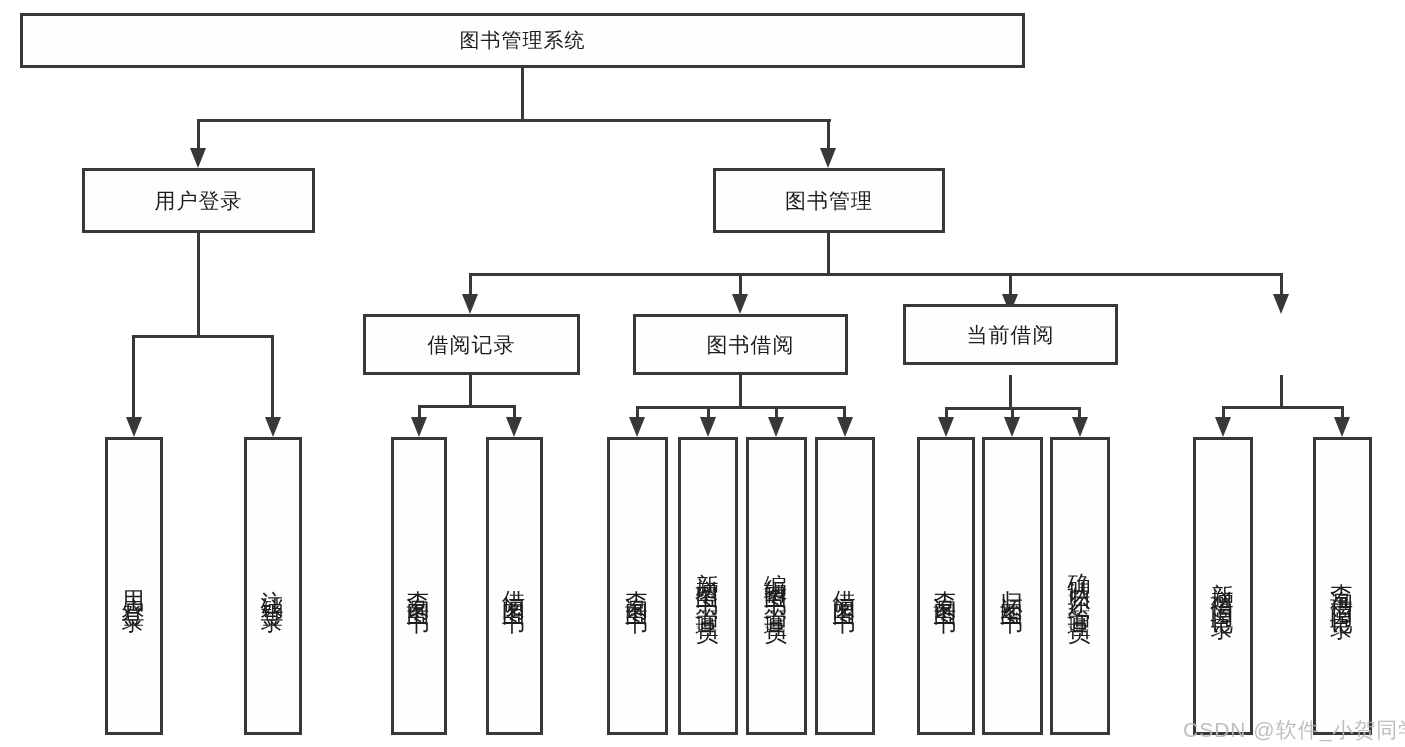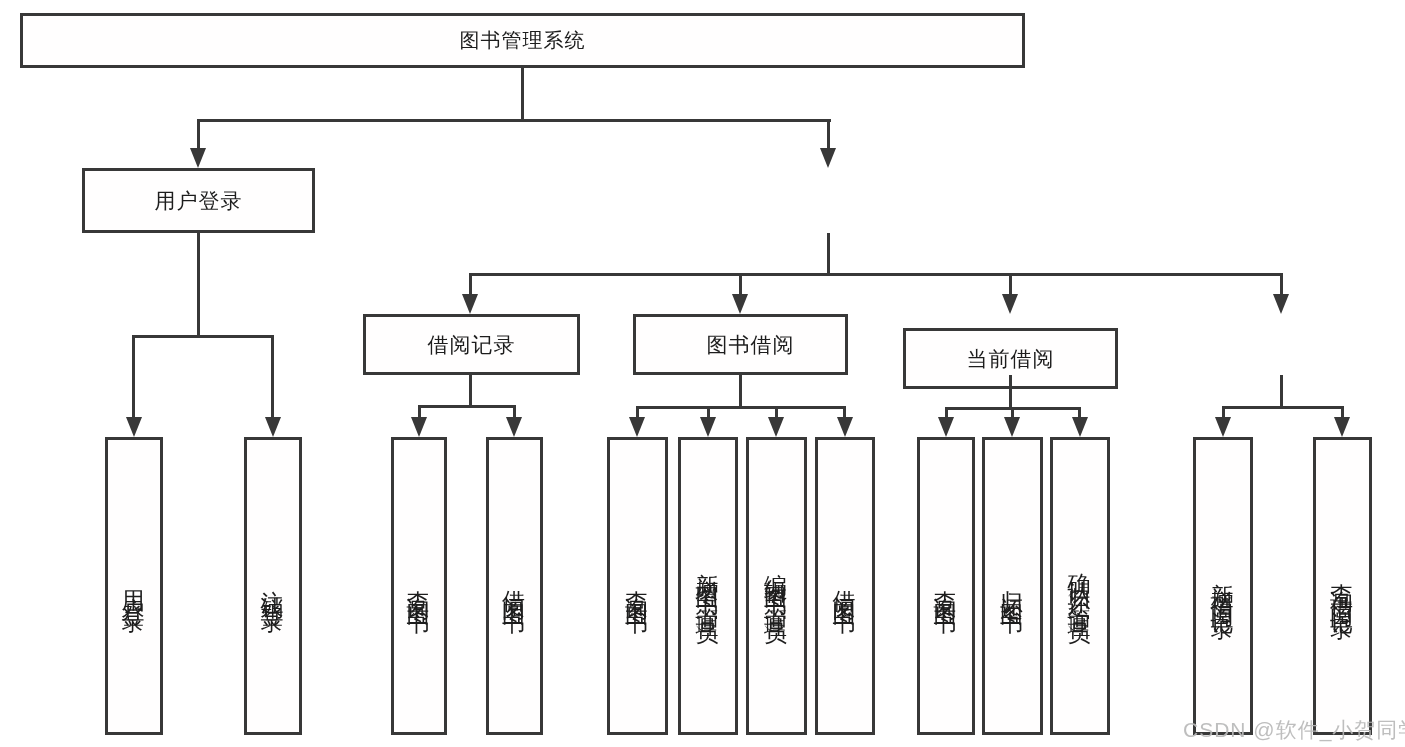--- a/index.html
+++ b/index.html
@@ -43,20 +43,21 @@
   <div class="box-h" style="left:20px; top:13px; width:1005px; height:55px; font-size:20px;">图书管理系统</div>
 
   <div class="vline" style="left:521px; top:68px; height:51px;"></div>
   <div class="hline" style="left:197px; top:119px; width:634px;"></div>
   <div class="vline" style="left:197px; top:119px; height:31px;"></div>
   <div class="arrow" style="left:190px; top:148px;"></div>
   <div class="vline" style="left:827px; top:119px; height:31px;"></div>
   <div class="arrow" style="left:820px; top:148px;"></div>
 
   <div class="box-h" style="left:82px; top:168px; width:233px; height:65px;">用户登录</div>
+  <div class="box-h" style="left:713px; top:168px; width:232px; height:65px;">图书管理</div>
 
   <div class="vline" style="left:197px; top:233px; height:104px;"></div>
   <div class="hline" style="left:132px; top:335px; width:142px;"></div>
   <div class="vline" style="left:132px; top:335px; height:84px;"></div>
   <div class="arrow" style="left:126px; top:417px;"></div>
   <div class="vline" style="left:271px; top:335px; height:84px;"></div>
   <div class="arrow" style="left:265px; top:417px;"></div>
 
   <div class="vline" style="left:827px; top:233px; height:42px;"></div>
   <div class="hline" style="left:469px; top:273px; width:814px;"></div>
@@ -64,21 +65,21 @@
   <div class="arrow" style="left:462px; top:294px;"></div>
   <div class="vline" style="left:739px; top:273px; height:23px;"></div>
   <div class="arrow" style="left:732px; top:294px;"></div>
   <div class="vline" style="left:1009px; top:273px; height:23px;"></div>
   <div class="arrow" style="left:1002px; top:294px;"></div>
   <div class="vline" style="left:1280px; top:273px; height:23px;"></div>
   <div class="arrow" style="left:1273px; top:294px;"></div>
 
   <div class="box-h" style="left:363px; top:314px; width:217px; height:61px;">借阅记录</div>
   <div class="box-h" style="left:633px; top:314px; width:215px; height:61px;padding-left:20px;">图书借阅</div>
-  <div class="box-h" style="left:903px; top:328px; width:215px; height:61px;">当前借阅</div>
+  <div class="box-h" style="left:903px; top:304px; width:215px; height:61px;">当前借阅</div>
 
   <div class="vline" style="left:469px; top:375px; height:32px;"></div>
   <div class="hline" style="left:418px; top:405px; width:98px;"></div>
   <div class="vline" style="left:418px; top:405px; height:14px;"></div>
   <div class="arrow" style="left:411px; top:417px;"></div>
   <div class="vline" style="left:513px; top:405px; height:14px;"></div>
   <div class="arrow" style="left:506px; top:417px;"></div>
 
   <div class="vline" style="left:739px; top:375px; height:33px;"></div>
   <div class="hline" style="left:636px; top:406px; width:210px;"></div>

